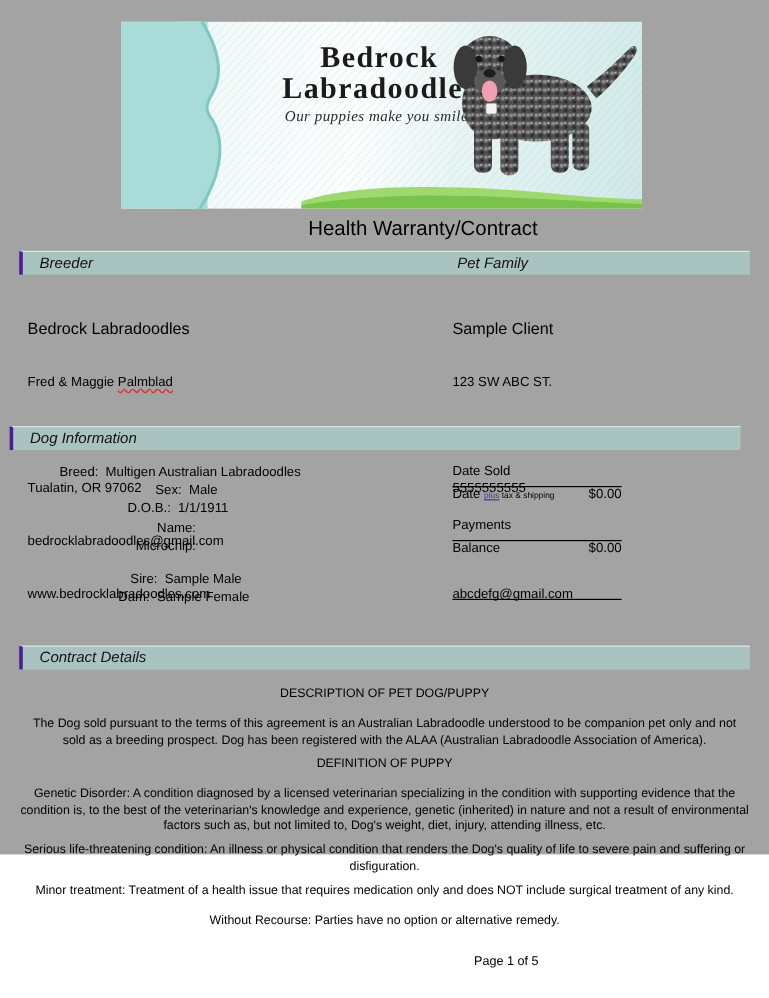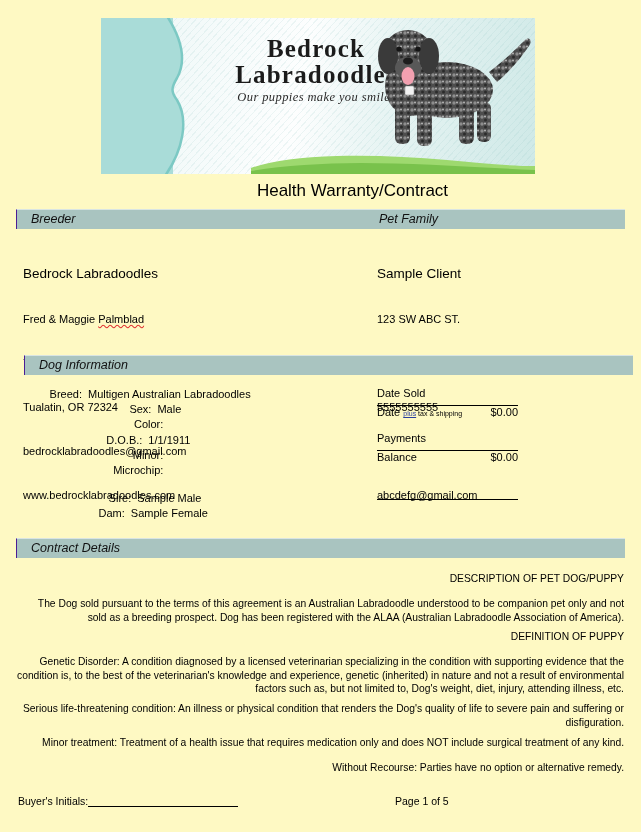--- a/index.html
+++ b/index.html
@@ -11,23 +11,23 @@
     width: 641px;
     height: 832px;
     font-family: "Liberation Sans", sans-serif;
     color: #000000;
     position: relative;
     overflow: hidden;
   }
 
   .page {
     width: 641px;
-    height: 832px;
+    height: 712px;
     position: relative;
-    background: #fef9c3;
+    background: #a3a3a3;
   }
 
   
   .banner-wrap {
     position: absolute;
     left: 101px;
     top: 18px;
     width: 434px;
     height: 156px;
     overflow: hidden;
@@ -110,21 +110,21 @@
     color: #000;
     margin-left: 32px;
   }
 
   
   .sec-bar {
     position: absolute;
     height: 20px;
     background: #a9c4c0;
     border-top: 1px solid #d9e5e3;
-    border-left: 1px solid #4c1d95;
+    border-left: 3px solid #4c1d95;
     box-sizing: border-box;
   }
   .sec-bar span {
     position: absolute;
     left: 14px;
     top: 2px;
     font-style: italic;
     font-size: 12.5px;
     color: #111;
     white-space: nowrap;
@@ -204,21 +204,21 @@
   }
 
   
   .body-text {
     position: absolute;
     left: 17px;
     width: 607px;
     font-size: 10.3px;
     line-height: 13.6px;
     color: #000;
-    text-align: right;
+    text-align: center;
   }
 
   
   .footer-initials {
     position: absolute;
     left: 18px;
     top: 795px;
     font-size: 10.5px;
     white-space: nowrap;
   }
@@ -304,57 +304,53 @@
 
   <div class="sec-bar" style="left:16px; top:209px; width:609px;">
     <span>Breeder</span>
     <span class="sec-right">Pet Family</span>
   </div>
 
   <div class="addr" style="left:23px; top:236px;">
     <div class="big">Bedrock Labradoodles</div>
     <div><span>Fred &amp; Maggie </span><span class="spell">Palmblad</span></div>
     <div><span>7775 SW </span><span class="spell">Frobase</span><span> Rd.</span></div>
-    <div>Tualatin, OR 72324</div>
+    <div>Tualatin, OR 97062</div>
     <div>bedrocklabradoodles@gmail.com</div>
     <div>www.bedrocklabradoodles.com</div>
   </div>
 
   <div class="addr" style="left:377px; top:236px;">
     <div class="big">Sample Client</div>
     <div>123 SW ABC ST.</div>
     <div>Somewhere, Or 55555</div>
     <div>5555555555</div>
     <div style="height:14.6px;"></div>
     <div>abcdefg@gmail.com</div>
   </div>
 
-  <div class="sec-bar" style="left:24px; top:355px; width:609px;padding-left:48px;">
+  <div class="sec-bar" style="left:8px; top:355px; width:609px;padding-left:48px;">
     <span>Dog Information</span>
   </div>
 
   <div class="dog-grid">
     <div class="dog-row">
       <div class="lbl">Breed:</div>
       <div class="val">Multigen Australian Labradoodles</div>
     </div>
     <div class="dog-row">
       <div class="lbl">Sex:</div>
       <div class="val">Male</div>
     </div>
     <div class="dog-row">
-      <div class="lbl">Color:</div>
-      <div class="val"></div>
-    </div>
-    <div class="dog-row">
       <div class="lbl">D.O.B.:</div>
       <div class="val">1/1/1911</div>
     </div>
     <div class="dog-row">
-      <div class="lbl">Minor:</div>
+      <div class="lbl">Name:</div>
       <div class="val"></div>
     </div>
     <div class="dog-row">
       <div class="lbl">Microchip:</div>
       <div class="val"></div>
     </div>
 
     <div class="dog-gap"></div>
 
     <div class="dog-row">
@@ -395,16 +391,15 @@
   </div>
 
   <div class="body-text" style="top:572px;">DESCRIPTION OF PET DOG/PUPPY</div>
   <div class="body-text" style="top:597px;">The Dog sold pursuant to the terms of this agreement is an Australian Labradoodle understood to be companion pet only and not sold as a breeding prospect. Dog has been registered with the ALAA (Australian Labradoodle Association of America).</div>
   <div class="body-text" style="top:630px;">DEFINITION OF PUPPY</div>
   <div class="body-text" style="top:655px;">Genetic Disorder: A condition diagnosed by a licensed veterinarian specializing in the condition with supporting evidence that the condition is, to the best of the veterinarian's knowledge and experience, genetic (inherited) in nature and not a result of environmental factors such as, but not limited to, Dog's weight, diet, injury, attending illness, etc.</div>
   <div class="body-text" style="top:702px;">Serious life-threatening condition: An illness or physical condition that renders the Dog's quality of life to severe pain and suffering or disfiguration.</div>
   <div class="body-text" style="top:736px;">Minor treatment: Treatment of a health issue that requires medication only and does NOT include surgical treatment of any kind.</div>
   <div class="body-text" style="top:761px;">Without Recourse: Parties have no option or alternative remedy.</div>
 
-  <div class="footer-initials"><span>Buyer's Initials:</span><span class="init-line"></span></div>
   <div class="footer-page">Page 1 of 5</div>
 
 </div>
 
 </body></html>

